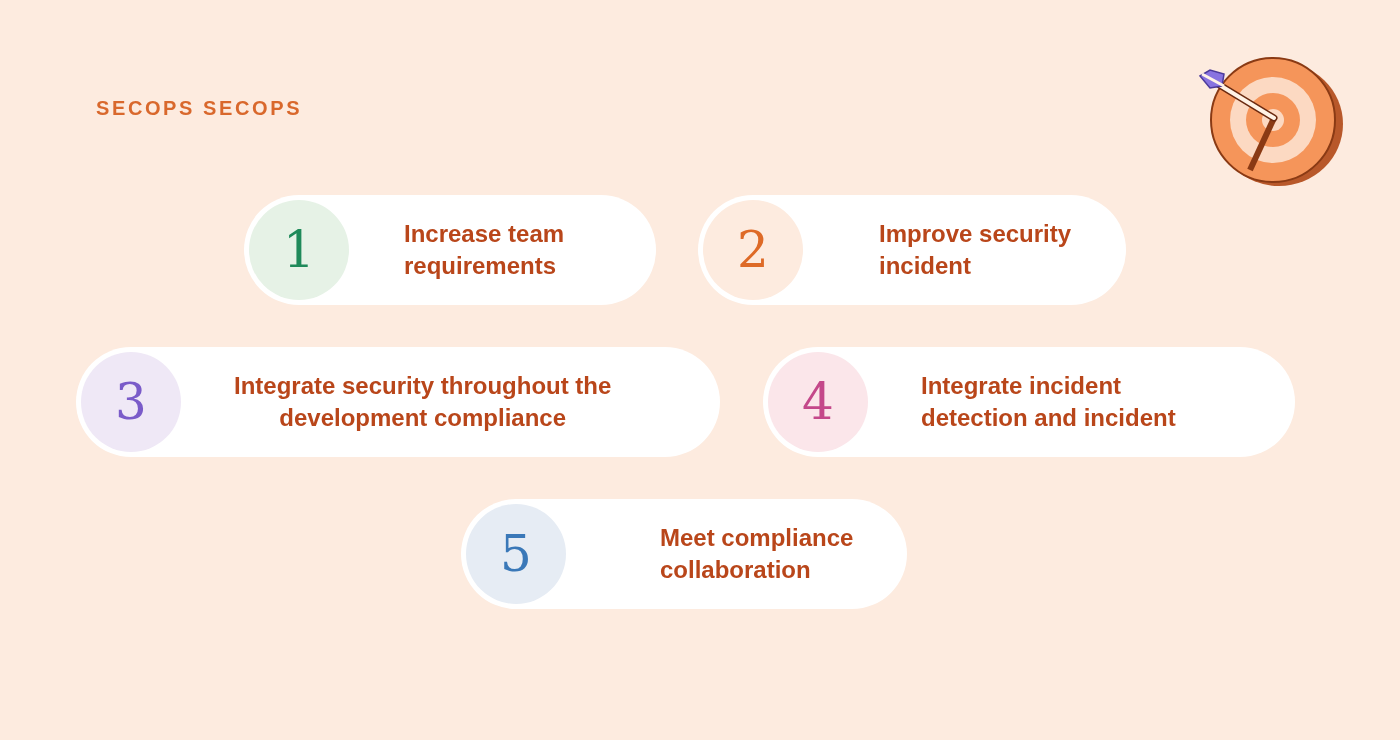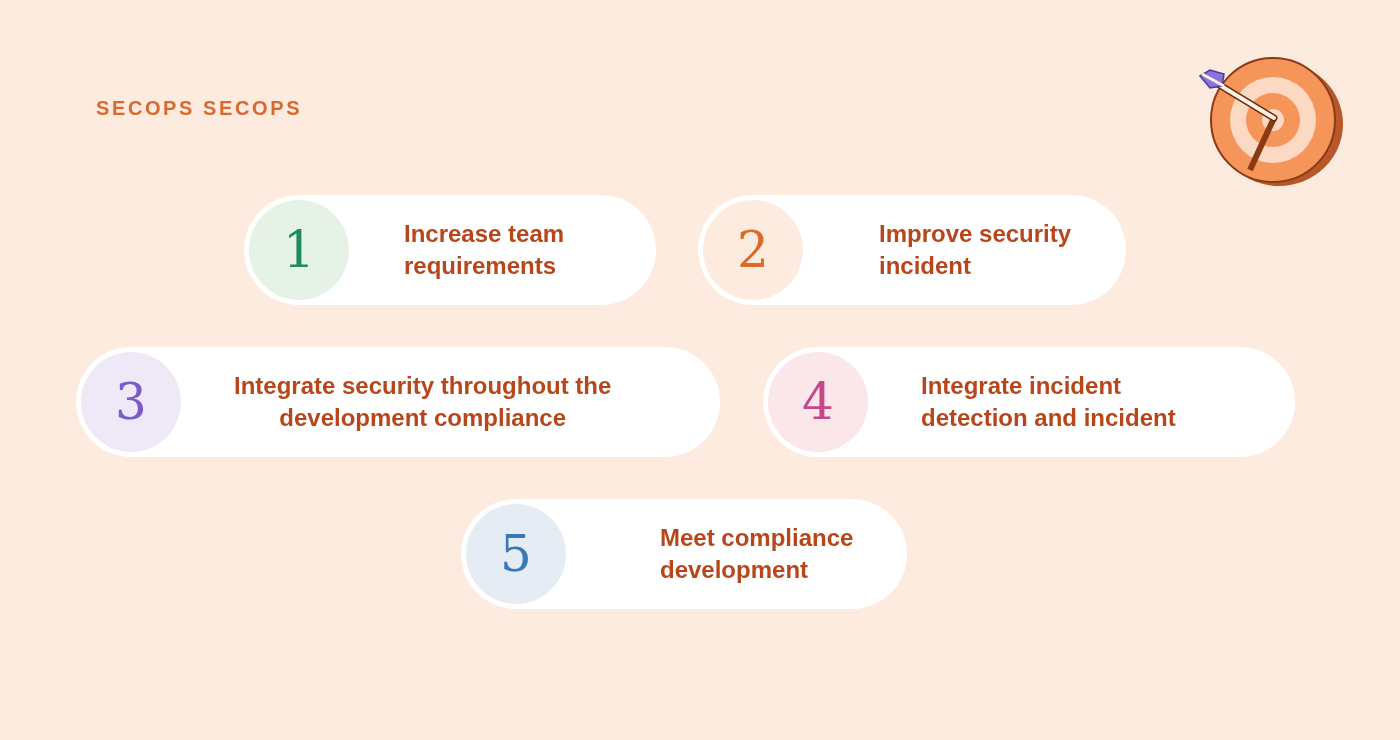--- a/index.html
+++ b/index.html
@@ -91,15 +91,15 @@
     <div>detection and incident</div>
   </div>
 </div>
 
 <div class="pill" style="left:461px; top:499px; width:446px;">
   <div class="circle" style="background:#e6ecf4; color:#3a78b8;">
     <span>5</span>
   </div>
   <div class="label" style="left:158px;margin-left:41px;">
     <div>Meet compliance</div>
-    <div>development</div>
+    <div>collaboration</div>
   </div>
 </div>
 
 </body></html>

